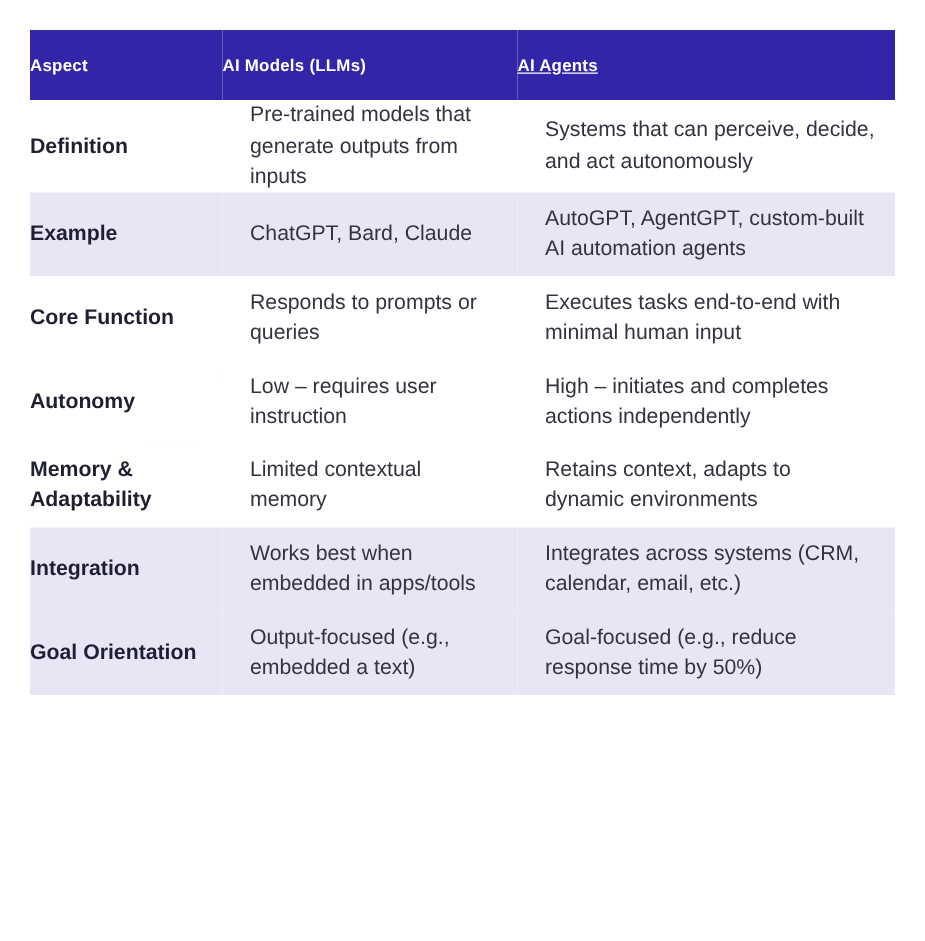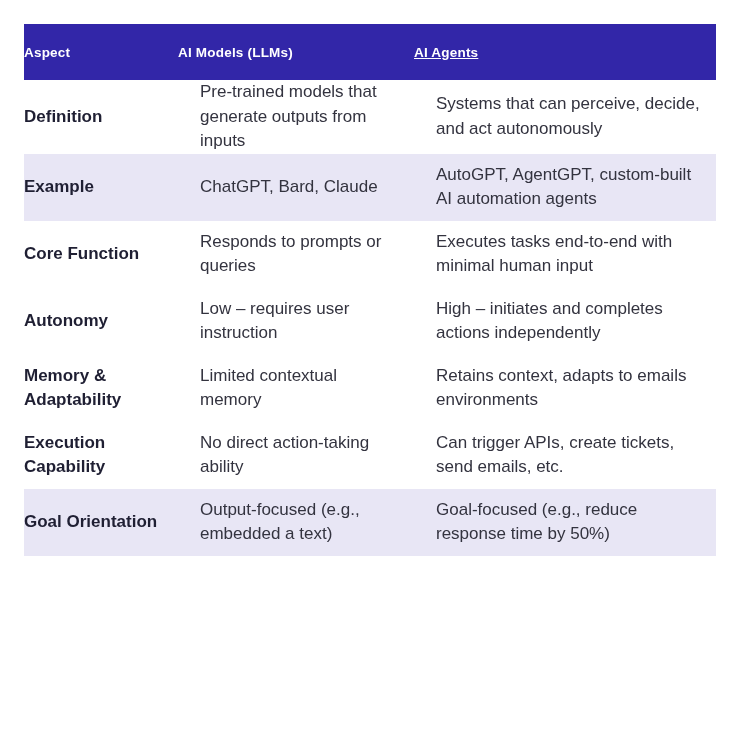--- a/index.html
+++ b/index.html
@@ -113,26 +113,26 @@
         <td class="text-cell">Executes tasks end-to-end with minimal human input</td>
       </tr>
       <tr class="even-row">
         <td class="aspect-cell">Autonomy</td>
         <td class="text-cell">Low – requires user instruction</td>
         <td class="text-cell">High – initiates and completes actions independently</td>
       </tr>
       <tr class="even-row">
         <td class="aspect-cell">Memory &amp; Adaptability</td>
         <td class="text-cell">Limited contextual memory</td>
-        <td class="text-cell">Retains context, adapts to emails environments</td>
+        <td class="text-cell">Retains context, adapts to dynamic environments</td>
       </tr>
-      <tr class="even-row">
-        <td class="aspect-cell">Execution Capability</td>
-        <td class="text-cell">No direct action-taking ability</td>
-        <td class="text-cell">Can trigger APIs, create tickets, send emails, etc.</td>
+      <tr class="odd-row">
+        <td class="aspect-cell">Integration</td>
+        <td class="text-cell">Works best when embedded in apps/tools</td>
+        <td class="text-cell">Integrates across systems (CRM, calendar, email, etc.)</td>
       </tr>
       <tr class="odd-row">
         <td class="aspect-cell">Goal Orientation</td>
         <td class="text-cell">Output-focused (e.g., embedded a text)</td>
         <td class="text-cell">Goal-focused (e.g., reduce response time by 50%)</td>
       </tr>
     </tbody>
   </table>
 
 </div>

